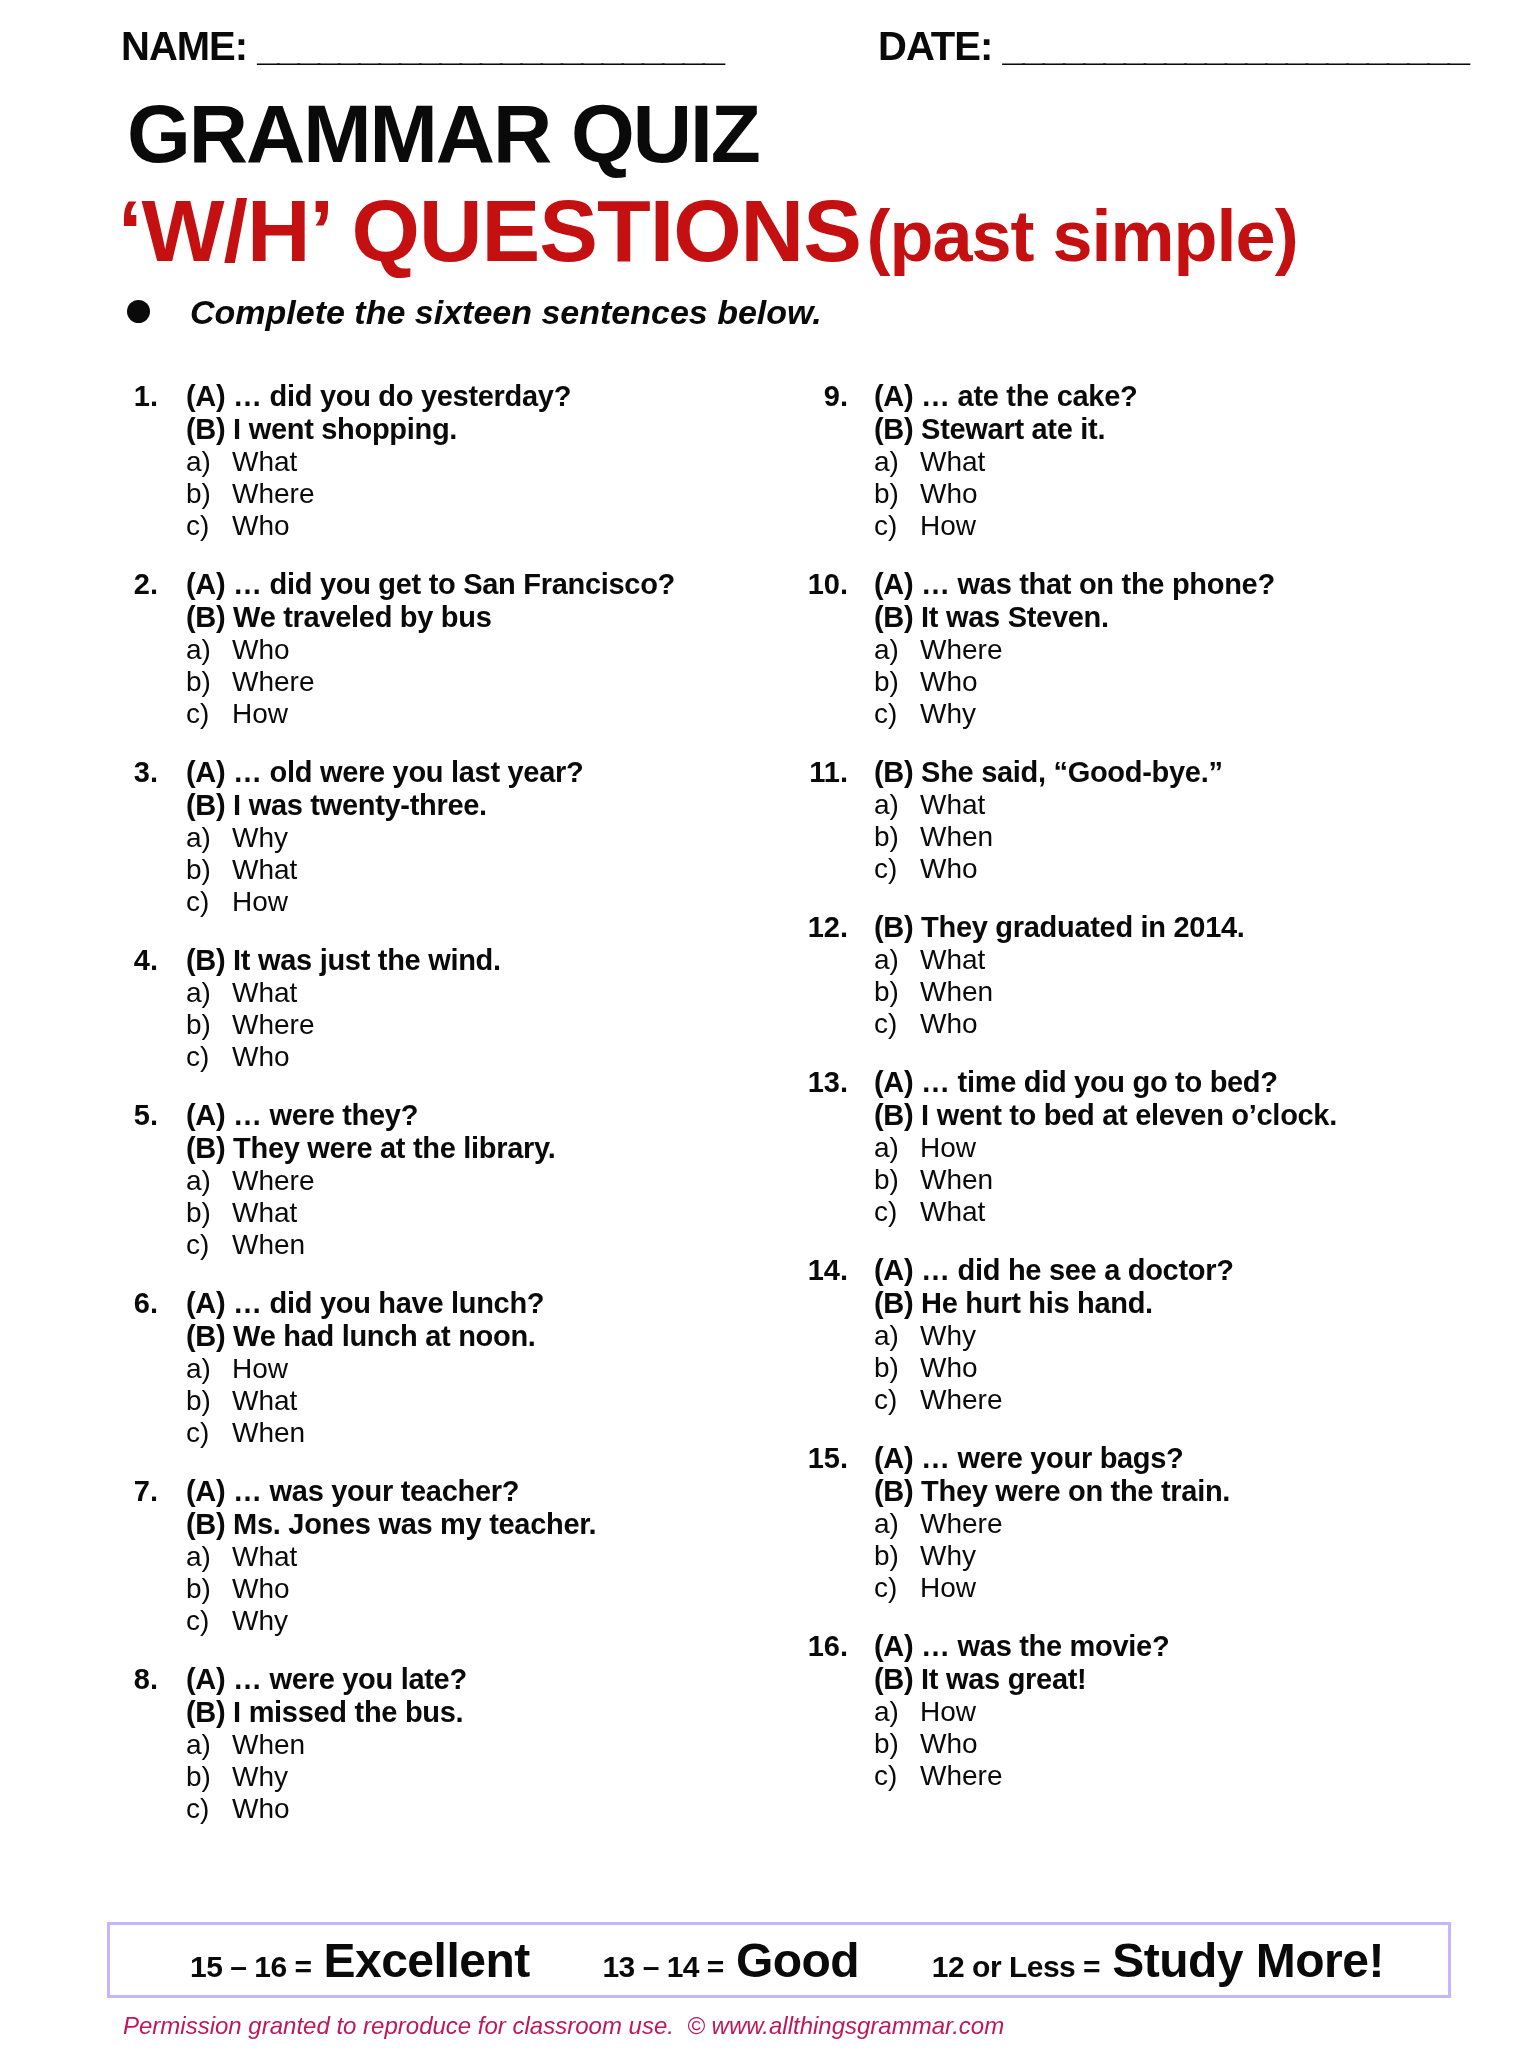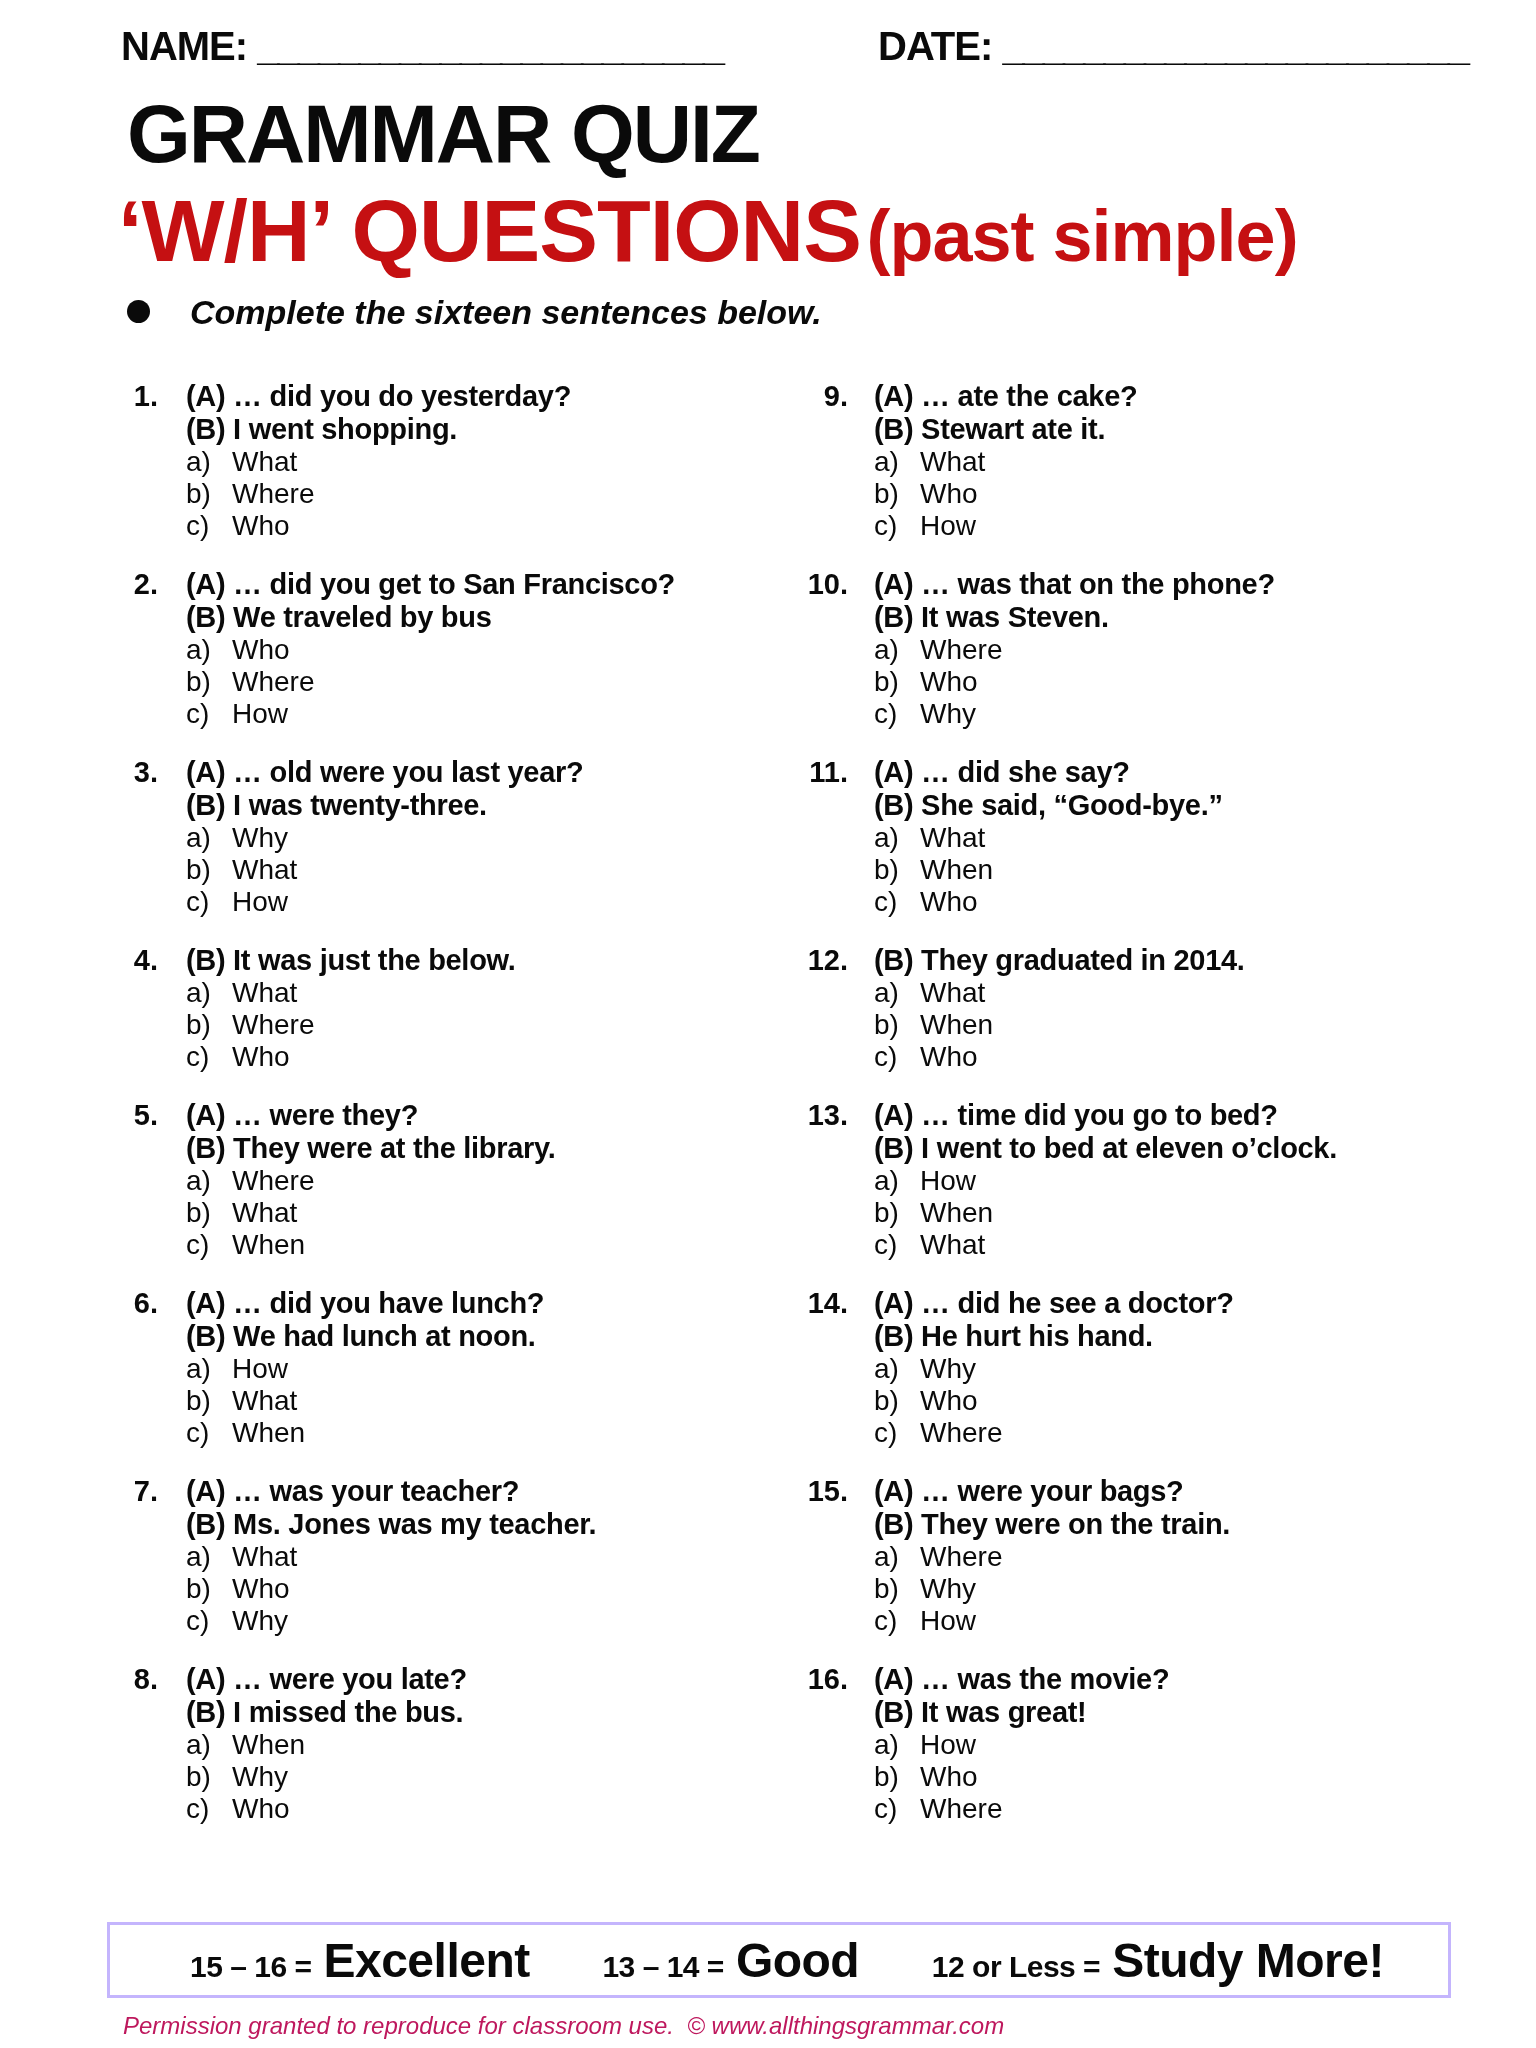--- a/index.html
+++ b/index.html
@@ -212,21 +212,21 @@
             </div>
             <div class="opt">
               <span class="opt-label">c)</span>
               <span class="opt-text">How</span>
             </div>
           </div>
         </div>
         <div class="question">
           <div class="qnum">4.</div>
           <div class="qbody">
-            <div class="qline">(B) It was just the below.</div>
+            <div class="qline">(B) It was just the wind.</div>
             <div class="opt">
               <span class="opt-label">a)</span>
               <span class="opt-text">What</span>
             </div>
             <div class="opt">
               <span class="opt-label">b)</span>
               <span class="opt-text">Where</span>
             </div>
             <div class="opt">
               <span class="opt-label">c)</span>
@@ -346,21 +346,20 @@
             </div>
             <div class="opt">
               <span class="opt-label">c)</span>
               <span class="opt-text">Why</span>
             </div>
           </div>
         </div>
         <div class="question">
           <div class="qnum">11.</div>
           <div class="qbody">
-            <div class="qline">(A) … did she say?</div>
             <div class="qline">(B) She said, “Good-bye.”</div>
             <div class="opt">
               <span class="opt-label">a)</span>
               <span class="opt-text">What</span>
             </div>
             <div class="opt">
               <span class="opt-label">b)</span>
               <span class="opt-text">When</span>
             </div>
             <div class="opt">

